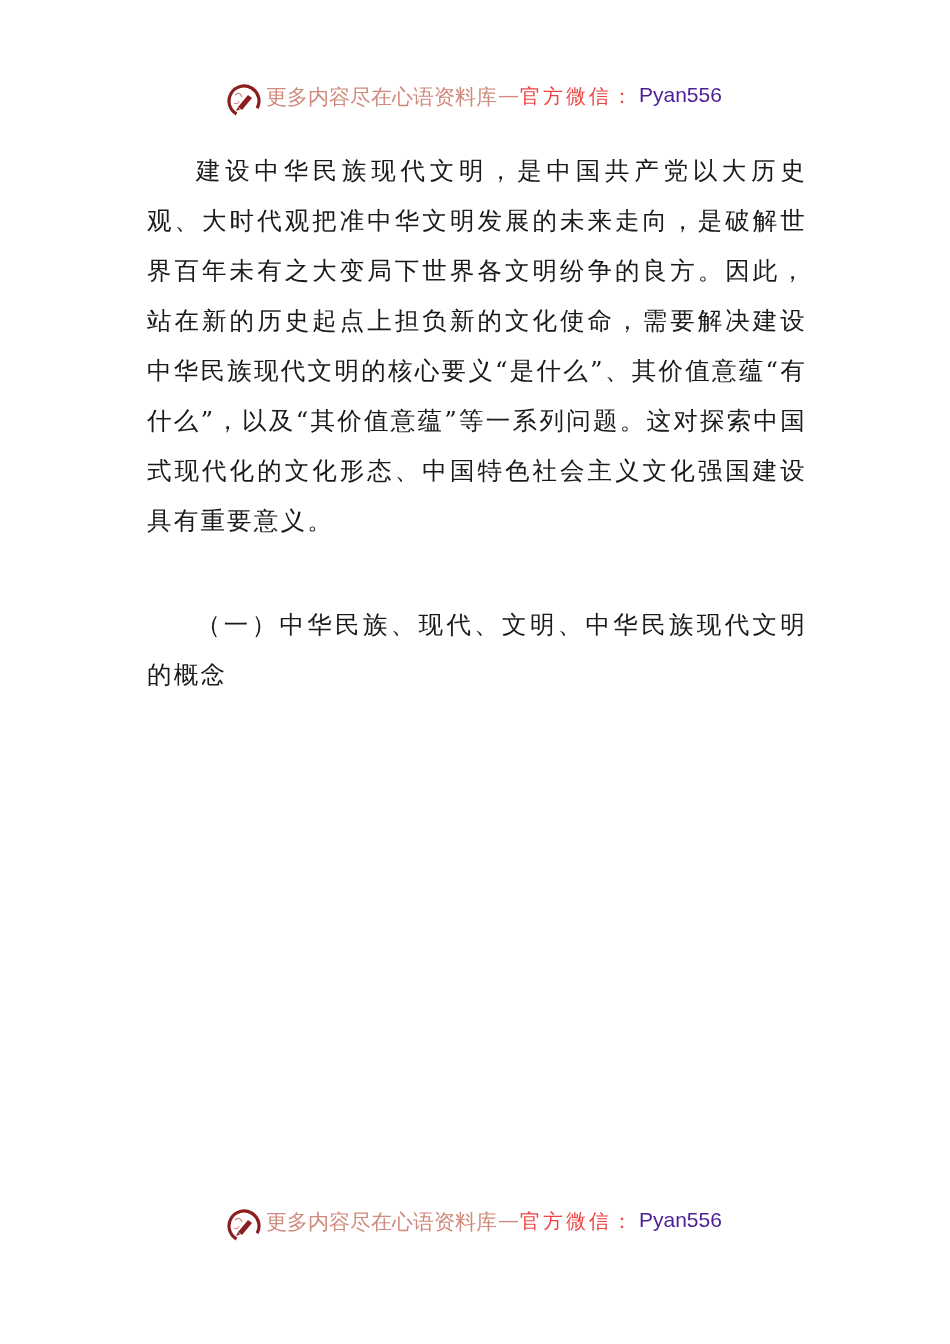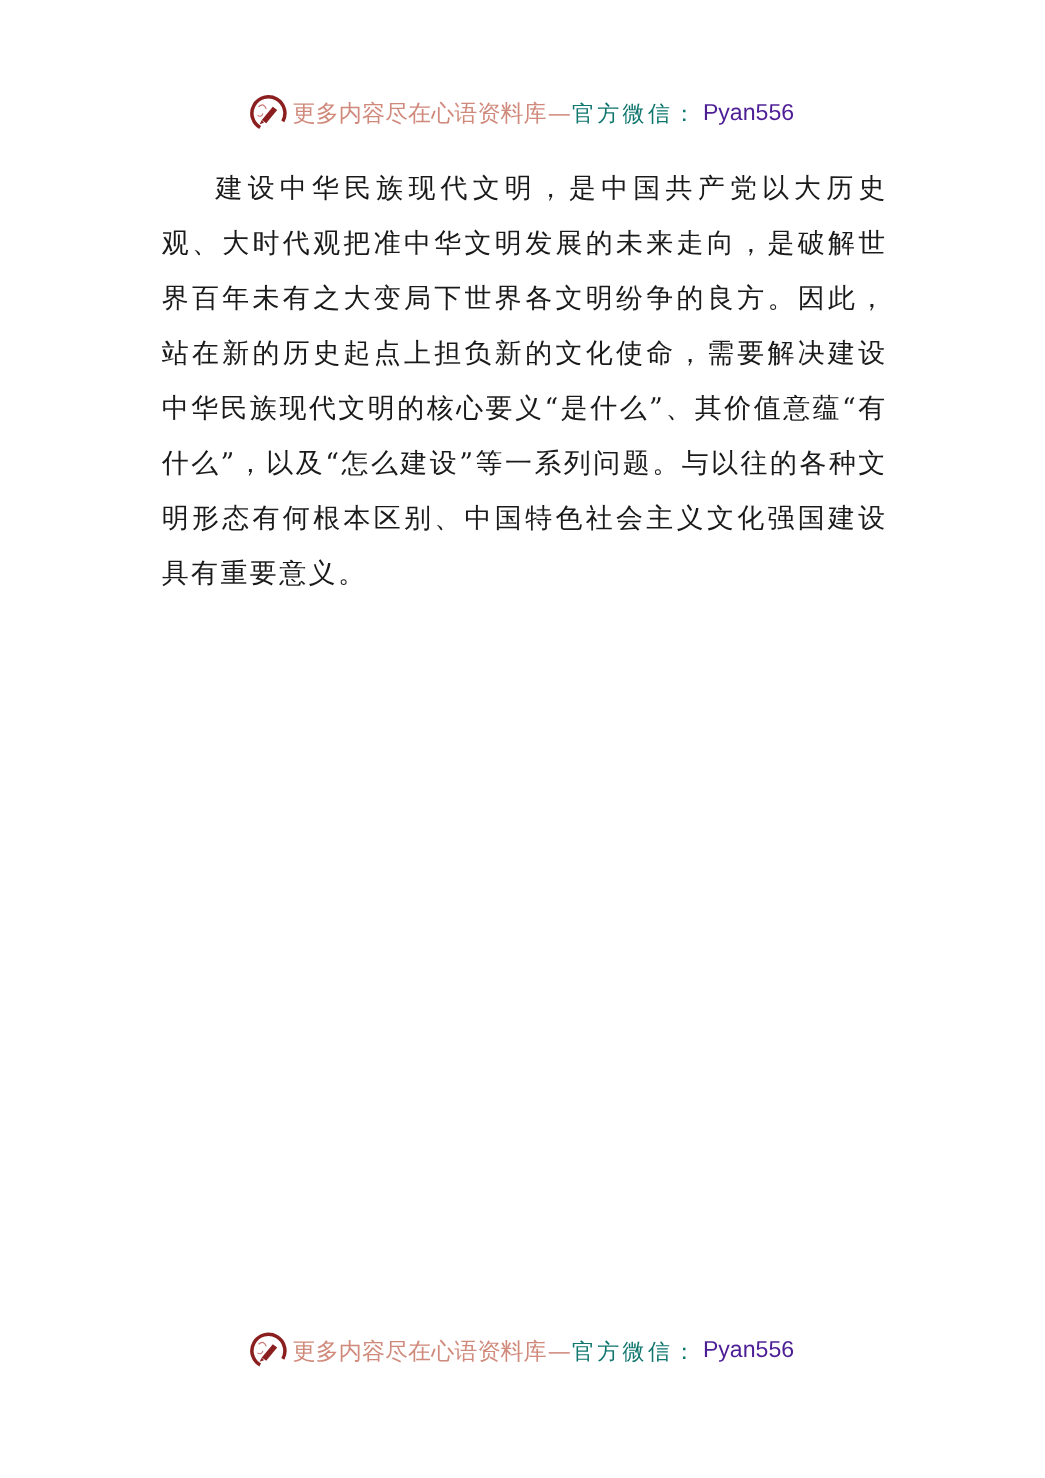--- a/index.html
+++ b/index.html
@@ -13,21 +13,21 @@
       position: relative;
       overflow: hidden;
       font-family: "DejaVu Serif", "Liberation Serif", serif;
       color: #1a1a1a;
     }
     .banner {
       position: absolute;
       left: 226px;
       height: 40px;
       display: flex;
-      align-items: center;
+      align-items: flex-start;
       white-space: nowrap;
     }
     .banner.top { top: 83px; }
     .banner.bottom { top: 1208px; }
     .logo {
       width: 36px;
       height: 36px;
       margin-right: 4px;
       display: inline-block;
     }
@@ -37,21 +37,21 @@
       font-family: "DejaVu Serif", "Liberation Serif", serif;
       letter-spacing: 0px;
     }
     .banner-dash {
       font-size: 21px;
       color: #d08a7c;
       margin: 0 1px;
     }
     .banner-wechat {
       font-size: 20px;
-      color: #0f766e;
+      color: #ef4444;
       font-family: Liberation Sans, sans-serif;
       letter-spacing: 3px;
     }
     .banner-id {
       font-size: 21px;
       color: #4c1d95;
       font-family: "Liberation Sans", "DejaVu Sans", sans-serif;
       margin-left: 4px;
     }
     .content {
@@ -84,24 +84,25 @@
     <path d="M9 12 Q14 8 16 14" fill="none" stroke="#c77" stroke-width="1.2"></path>
     <path d="M8 20 Q12 22 13 18" fill="none" stroke="#c77" stroke-width="1"></path>
   </svg>
   <span class="banner-main">更多内容尽在心语资料库</span>
   <span class="banner-dash">—</span>
   <span class="banner-wechat">官方微信：</span>
   <span class="banner-id">Pyan556</span>
 </div>
 
 <div class="content">
-  <p class="para">建设中华民族现代文明，是中国共产党以大历史观、大时代观把准中华文明发展的未来走向，是破解世界百年未有之大变局下世界各文明纷争的良方。因此，站在新的历史起点上担负新的文化使命，需要解决建设中华民族现代文明的核心要义“是什么”、其价值意蕴“有什么”，以及“怎么建设”等一系列问题。与以往的各种文明形态有何根本区别、中国特色社会主义文化强国建设具有重要意义。</p>
+  <p class="para">建设中华民族现代文明，是中国共产党以大历史观、大时代观把准中华文明发展的未来走向，是破解世界百年未有之大变局下世界各文明纷争的良方。因此，站在新的历史起点上担负新的文化使命，需要解决建设中华民族现代文明的核心要义“是什么”、其价值意蕴“有什么”，以及“其价值意蕴”等一系列问题。这对探索中国式现代化的文化形态、中国特色社会主义文化强国建设具有重要意义。</p>
   <div class="gap"></div>
   <div class="gap"></div>
   <div class="gap"></div>
+  <p class="para heading">（一）中华民族、现代、文明、中华民族现代文明的概念</p>
 </div>
 
 <div class="banner bottom">
   <svg class="logo" viewBox="0 0 36 36">
     <circle cx="18" cy="18" r="15" fill="none" stroke="#8b1e1e" stroke-width="3.2" stroke-dasharray="70 24" transform="rotate(120 18 18)"></circle>
     <path d="M12 24 L22 12 L26 15 L16 27 Z" fill="#8b1e1e"></path>
     <path d="M12 24 L10 28 L14 26.5 Z" fill="#8b1e1e"></path>
     <path d="M9 12 Q14 8 16 14" fill="none" stroke="#c77" stroke-width="1.2"></path>
     <path d="M8 20 Q12 22 13 18" fill="none" stroke="#c77" stroke-width="1"></path>
   </svg>

